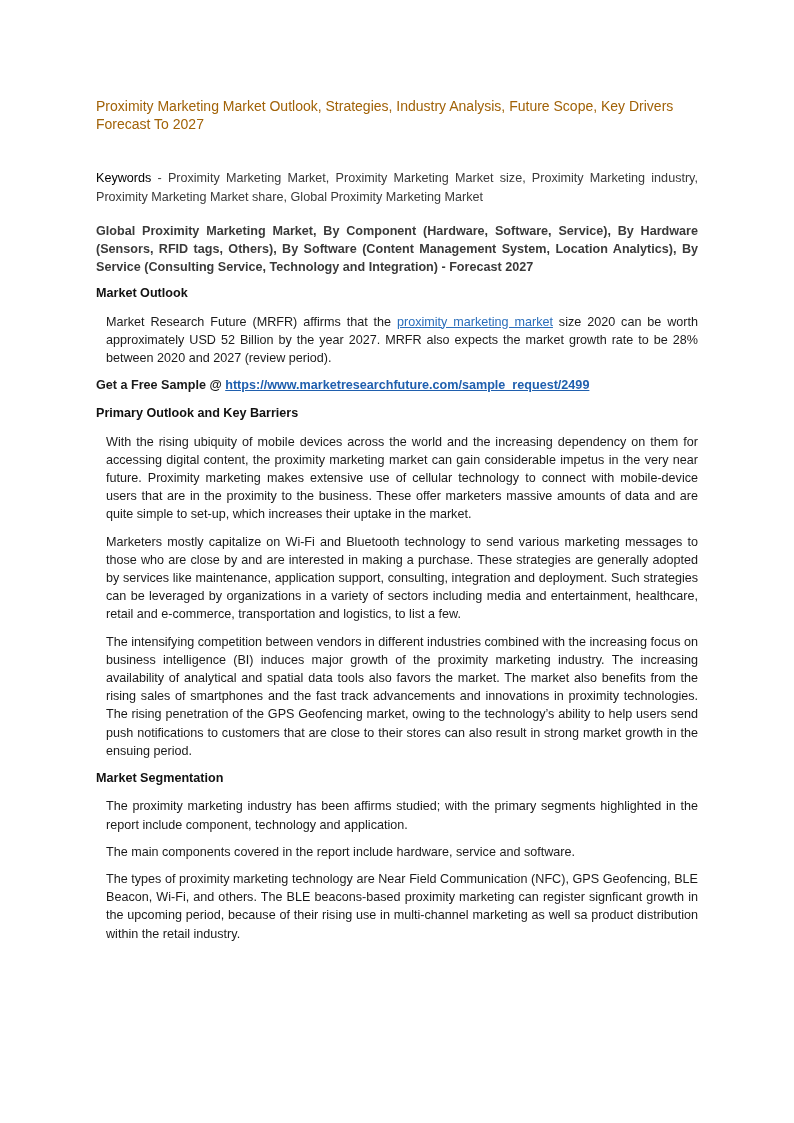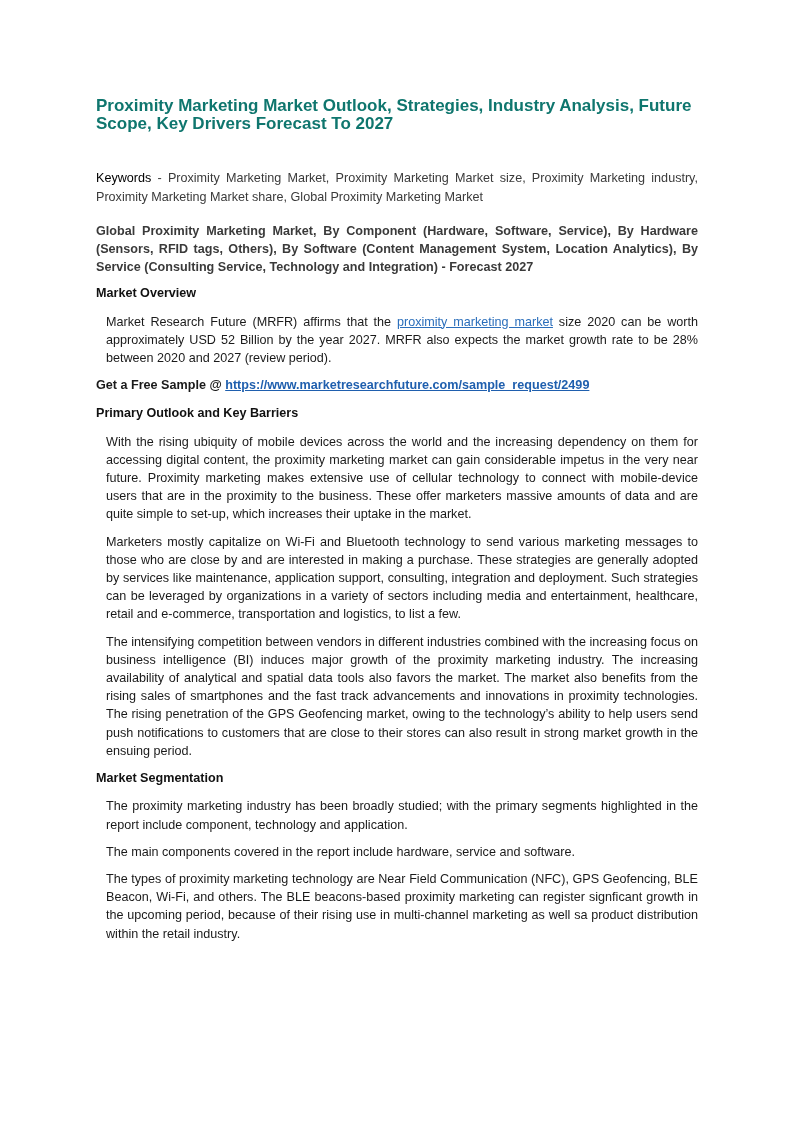--- a/index.html
+++ b/index.html
@@ -17,25 +17,25 @@
     }
     .page {
       position: absolute;
       left: 96px;
       top: 97px;
       width: 602px;
       font-size: 12.6px;
       line-height: 18.2px;
     }
     .title {
-      font-weight: bold;
-      font-size: 17px;
+      font-weight: normal;
+      font-size: 14px;
       line-height: 18.2px;
       margin: 0 0 36px 0;
-      color: #0f766e;
+      color: #a16207;
     }
     .keywords {
       margin: 0 0 9px 0;
       text-align: justify;
       color: #3a3a3a;
     }
     .kw-label { color: #000000; }
     .segment-desc {
       font-weight: bold;
       color: #3a3a3a;
@@ -66,31 +66,31 @@
 <body>
 
 <div class="page">
 
   <div class="title">Proximity Marketing Market Outlook, Strategies, Industry Analysis, Future Scope, Key Drivers Forecast To 2027</div>
 
   <p class="keywords"><span class="kw-label">Keywords</span><span> - </span><span>Proximity Marketing Market, Proximity Marketing Market size, Proximity Marketing industry, Proximity Marketing Market share, Global Proximity Marketing Market</span></p>
 
   <p class="segment-desc">Global Proximity Marketing Market, By Component (Hardware, Software, Service), By Hardware (Sensors, RFID tags, Others), By Software (Content Management System, Location Analytics), By Service (Consulting Service, Technology and Integration) - Forecast 2027</p>
 
-  <h2>Market Overview</h2>
+  <h2>Market Outlook</h2>
 
   <p><span>Market Research Future (MRFR) affirms that the </span><a href="#">proximity marketing market</a><span> size 2020 can be worth approximately USD 52 Billion by the year 2027. MRFR also expects the market growth rate to be 28% between 2020 and 2027 (review period).</span></p>
 
   <p class="sample"><span>Get a Free Sample @ </span><a href="#">https://www.marketresearchfuture.com/sample_request/2499</a></p>
 
   <h2>Primary Outlook and Key Barriers</h2>
 
   <p>With the rising ubiquity of mobile devices across the world and the increasing dependency on them for accessing digital content, the proximity marketing market can gain considerable impetus in the very near future. Proximity marketing makes extensive use of cellular technology to connect with mobile-device users that are in the proximity to the business. These offer marketers massive amounts of data and are quite simple to set-up, which increases their uptake in the market.</p>
   <p>Marketers mostly capitalize on Wi-Fi and Bluetooth technology to send various marketing messages to those who are close by and are interested in making a purchase. These strategies are generally adopted by services like maintenance, application support, consulting, integration and deployment. Such strategies can be leveraged by organizations in a variety of sectors including media and entertainment, healthcare, retail and e-commerce, transportation and logistics, to list a few.</p>
   <p>The intensifying competition between vendors in different industries combined with the increasing focus on business intelligence (BI) induces major growth of the proximity marketing industry. The increasing availability of analytical and spatial data tools also favors the market. The market also benefits from the rising sales of smartphones and the fast track advancements and innovations in proximity technologies. The rising penetration of the GPS Geofencing market, owing to the technology’s ability to help users send push notifications to customers that are close to their stores can also result in strong market growth in the ensuing period.</p>
 
   <h2>Market Segmentation</h2>
 
-  <p>The proximity marketing industry has been broadly studied; with the primary segments highlighted in the report include component, technology and application.</p>
+  <p>The proximity marketing industry has been affirms studied; with the primary segments highlighted in the report include component, technology and application.</p>
   <p>The main components covered in the report include hardware, service and software.</p>
   <p>The types of proximity marketing technology are Near Field Communication (NFC), GPS Geofencing, BLE Beacon, Wi-Fi, and others. The BLE beacons-based proximity marketing can register signficant growth in the upcoming period, because of their rising use in multi-channel marketing as well sa product distribution within the retail industry.</p>
 
 </div>
 
 </body></html>

